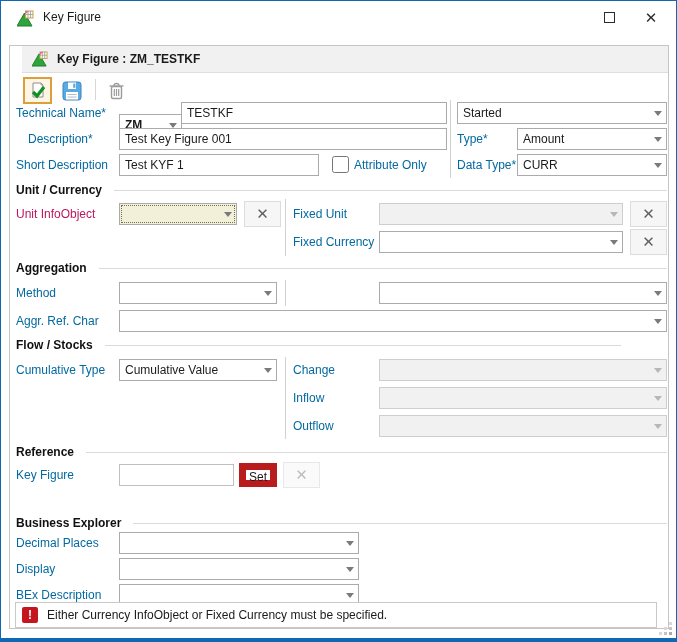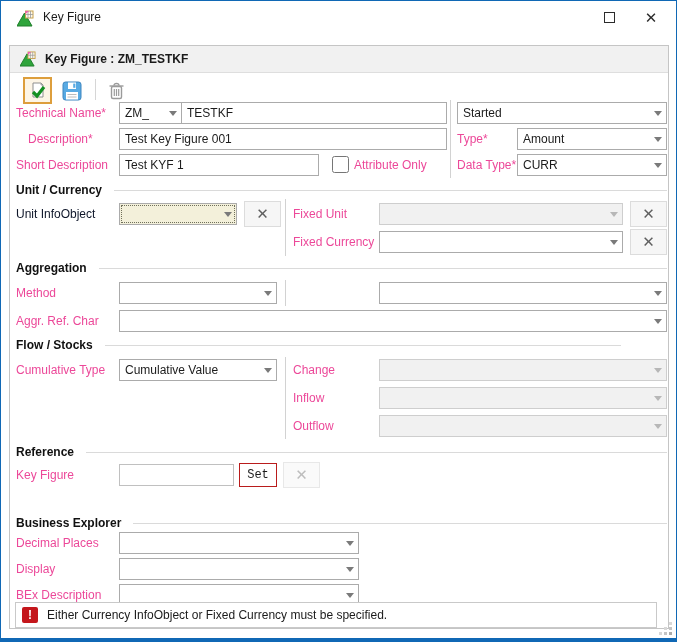--- a/index.html
+++ b/index.html
@@ -14,49 +14,49 @@
   .titlebar .title { position:absolute; left:42px; top:9px; font-size:12px; color:#1a1a1a; }
   .winbtn { position:absolute; top:0; width:34px; height:32px; background:transparent; border:none;
             display:flex; align-items:center; justify-content:center; cursor:default; }
   .winbtn.max { right:50px; }
   .winbtn.close { right:8px; }
   .maxglyph { width:11px; height:11px; border:1px solid #2b2b2b; display:block; }
   .closeglyph { font-size:15px; color:#2b2b2b; line-height:1; }
   
   .panel { position:absolute; left:8px; top:44px; width:660px; height:584px;
            border:1px solid #c5c5c5; background:#fff; }
-  .hdrbar { position:absolute; left:0; top:0; right:0; height:27px; background:#f1f1f1;
+  .hdrbar { position:absolute; left:12px; top:0; right:0; height:27px; background:#f1f1f1;
             border-bottom:1px solid #dedede; display:flex; align-items:center; padding-left:10px; gap:9px; }
   .hdrbar .hdrtitle { font-size:12px; font-weight:bold; color:#1a1a1a; }
   .hdrbar .appicon { width:16px; height:16px; }
   
   .tbtn { position:absolute; display:flex; align-items:center; justify-content:center;
           background:transparent; border:1px solid transparent; }
   .tbtn.hot { border:2px solid #dd9e3c; background:#fdf5e6; }
   .tbsep { position:absolute; width:1px; background:#d6d6d6; }
   
-  .lbl { position:absolute; font-size:12px; color:#ec4899; height:22px; line-height:22px; white-space:nowrap; }
-  .lbl.req { color:#0f172a; }
+  .lbl { position:absolute; font-size:12px; color:#0369a1; height:22px; line-height:22px; white-space:nowrap; }
+  .lbl.req { color:#be185d; }
   .tinput { position:absolute; height:22px; border:1px solid #ababab; font-size:12px; padding:0 5px;
             color:#1b1b1b; background:#fff; font-family:inherit; }
   .tinput.dim { border-color:#c0c0c0; }
   .combo { position:absolute; height:22px; background:#fff; border:1px solid #ababab;
            display:flex; align-items:center; }
   .combo .ctxt { flex:1; font-size:12px; color:#1b1b1b; padding:0 5px; white-space:nowrap; overflow:hidden; }
   .combo .carr { width:17px; display:flex; align-items:center; justify-content:center; }
   .tri { width:0; height:0; border-left:4px solid transparent; border-right:4px solid transparent;
          border-top:5px solid #7a7a7a; }
   .combo.disabled { background:#f1f1f1; border-color:#cecece; }
   .combo.disabled .tri { border-top-color:#b7b7b7; }
   .combo.hl { background:#f3f0da; outline:1px dotted #6f6f5a; outline-offset:-3px; }
   .xbtn { position:absolute; width:37px; height:26px; background:#f6f6f6; border:1px solid #dcdcdc;
           display:flex; align-items:center; justify-content:center; font-size:15px; color:#5f5f5f; }
   .xbtn.disabled { color:#bdbdbd; background:#fafafa; border-color:#e8e8e8; }
-  .pbtn { position:absolute; background:#fff; border:1px solid #b91c1c; font-size:12px; color:#1b1b1b;
-          font-family:Liberation Mono, monospace; }
+  .pbtn { position:absolute; background:#fff; border:7px solid #b91c1c; font-size:12px; color:#1b1b1b;
+          font-family:Liberation Sans, sans-serif; }
   .cb { position:absolute; width:17px; height:17px; accent-color:#555; }
   .section { position:absolute; display:flex; align-items:center; gap:12px; height:16px; }
   .section .stitle { font-size:12px; font-weight:bold; color:#111; white-space:nowrap; }
   .section .sline { flex:1; border-top:1px solid #dadada; height:0; }
   .vsep { position:absolute; width:1px; background:#d2d2d2; }
   
   .errbar { position:absolute; border:1px solid #c9c9c9; background:#fff; display:flex;
             align-items:center; padding:0 6px; gap:9px; }
   .erricon { width:16px; height:16px; background:#c4161c; border-radius:2px; color:#fff;
              font-weight:bold; font-size:12px; display:flex; align-items:center; justify-content:center; flex:0 0 auto; }
@@ -124,21 +124,21 @@
         <rect x="3.5" y="4.5" width="10" height="12" rx="1.5" fill="none" stroke="#9b9b9b" stroke-width="1.4"></rect>
         <line x1="1.5" y1="4" x2="15.5" y2="4" stroke="#9b9b9b" stroke-width="1.4"></line>
         <path d="M6 3.5 q0 -2 2.5 -2 q2.5 0 2.5 2" fill="none" stroke="#9b9b9b" stroke-width="1.3"></path>
         <line x1="6.3" y1="7" x2="6.3" y2="14" stroke="#9b9b9b" stroke-width="1.2"></line>
         <line x1="8.5" y1="7" x2="8.5" y2="14" stroke="#9b9b9b" stroke-width="1.2"></line>
         <line x1="10.7" y1="7" x2="10.7" y2="14" stroke="#9b9b9b" stroke-width="1.2"></line>
       </svg>
     </button>
 
     <span class="lbl" style="left:6px; top:56px;">Technical Name*</span>
-    <div class="combo" style="left:109px; top:56px; width:63px;">
+    <div class="combo" style="left:109px; top:68px; width:63px;font-weight:bold;">
       <span class="ctxt">ZM_</span>
       <span class="carr">
           <span class="tri"></span>
         </span>
     </div>
     <input class="tinput" style="left: 171px; top: 56px; width: 266px;" value="TESTKF">
     <div class="vsep" style="left:440px; top:54px; height:78px;"></div>
     <div class="combo" style="left:447px; top:56px; width:210px;">
       <span class="ctxt">Started</span>
       <span class="carr">

